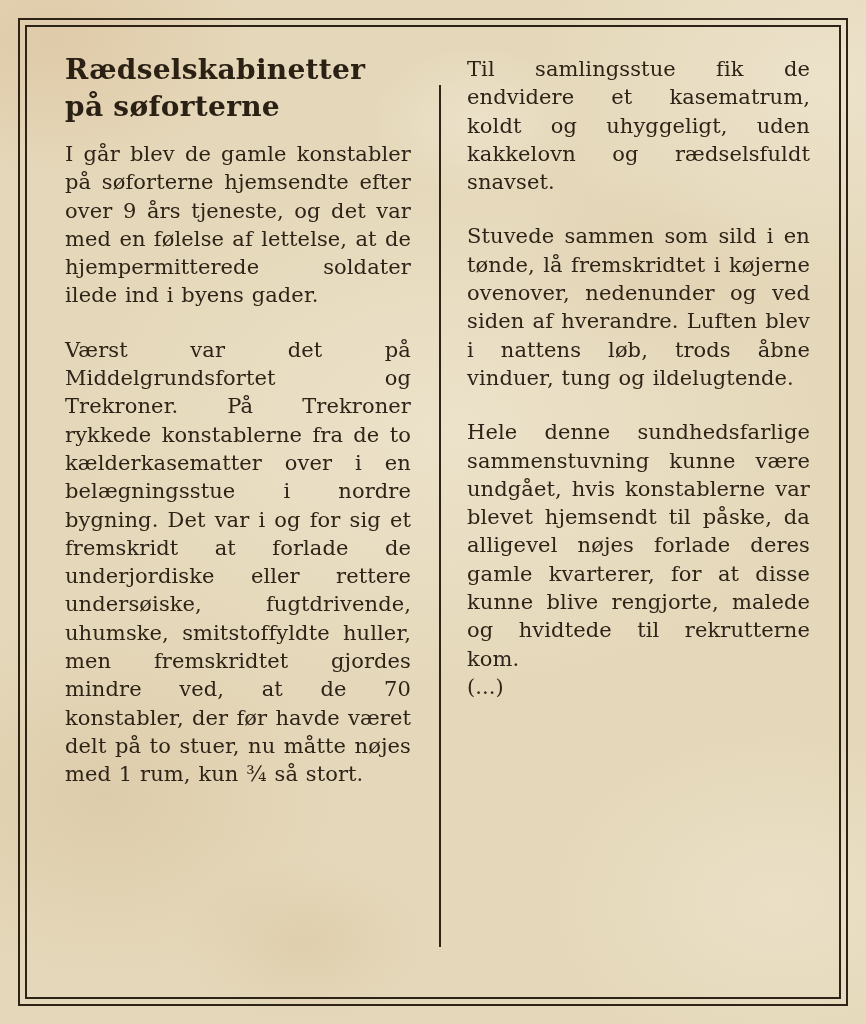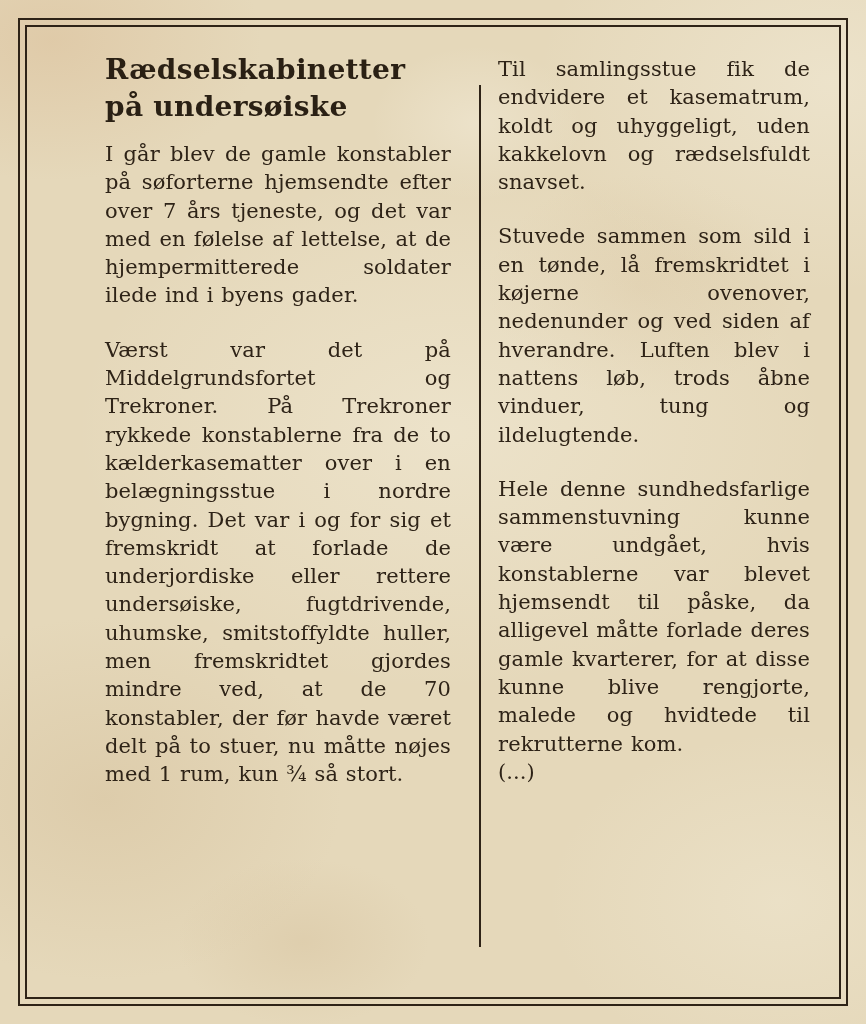--- a/index.html
+++ b/index.html
@@ -37,39 +37,38 @@
     inset: 5px;
     border: 2px solid #2e2317;
   }
   .content {
     position: absolute;
     inset: 0;
     display: flex;
     box-sizing: border-box;
     padding: 24px 29px 20px 38px;
     color: #2e2317;
-    margin-left: 40px;
   }
   .col-left {
     box-sizing: border-box;
     width: 374px;
     padding-right: 28px;
     flex: none;
   }
   .divider {
     flex: none;
     width: 2px;
     background: #2e2317;
     margin-top: 34px;
     margin-bottom: 30px;
   }
   .col-right {
     box-sizing: border-box;
     flex: 1;
-    padding-left: 17px;
+    padding-left: 26px;
     padding-top: 4px;
   }
   .headline {
     margin: 0 0 15px 0;
     font-size: 28px;
     line-height: 37px;
     font-weight: 700;
     letter-spacing: 0.3px;
     color: #2a2014;
   }
@@ -99,31 +98,31 @@
 <body>
 
 <div class="paper">
   <div class="frame-outer">
     <div class="frame-inner">
       <div class="content">
 
         <div class="col-left">
           <h1 class="headline">
             <span class="title-line">Rædselskabinetter</span>
-            <span class="title-line">på undersøiske</span>
+            <span class="title-line">på søforterne</span>
           </h1>
-          <p class="para">I går blev de gamle konstabler på søforterne hjemsendte efter over 7 års tjeneste, og det var med en følelse af lettelse, at de hjempermitterede soldater ilede ind i byens gader.</p>
+          <p class="para">I går blev de gamle konstabler på søforterne hjemsendte efter over 9 års tjeneste, og det var med en følelse af lettelse, at de hjempermitterede soldater ilede ind i byens gader.</p>
           <p class="para block-gap">Værst var det på Middelgrundsfortet og Trekroner. På Trekroner rykkede konstablerne fra de to kælderkasematter over i en belægningsstue i nordre bygning. Det var i og for sig et fremskridt at forlade de underjordiske eller rettere undersøiske, fugtdrivende, uhumske, smitstoffyldte huller, men fremskridtet gjordes mindre ved, at de 70 konstabler, der før havde været delt på to stuer, nu måtte nøjes med 1 rum, kun ¾ så stort.</p>
         </div>
 
         <div class="divider"></div>
 
         <div class="col-right">
           <p class="para">Til samlingsstue fik de endvidere et kasematrum, koldt og uhyggeligt, uden kakkelovn og rædselsfuldt snavset.</p>
           <p class="para block-gap">Stuvede sammen som sild i en tønde, lå fremskridtet i køjerne ovenover, nedenunder og ved siden af hverandre. Luften blev i nattens løb, trods åbne vinduer, tung og ildelugtende.</p>
-          <p class="para block-gap">Hele denne sundhedsfarlige sammenstuvning kunne være undgået, hvis konstablerne var blevet hjemsendt til påske, da alligevel måtte forlade deres gamle kvarterer, for at disse kunne blive rengjorte, malede og hvidtede til rekrutterne kom.</p>
+          <p class="para block-gap">Hele denne sundhedsfarlige sammenstuvning kunne være undgået, hvis konstablerne var blevet hjemsendt til påske, da alligevel nøjes forlade deres gamle kvarterer, for at disse kunne blive rengjorte, malede og hvidtede til rekrutterne kom.</p>
           <p class="para ellipsis-line">(...)</p>
         </div>
 
       </div>
     </div>
   </div>
 </div>
 
 </body></html>

